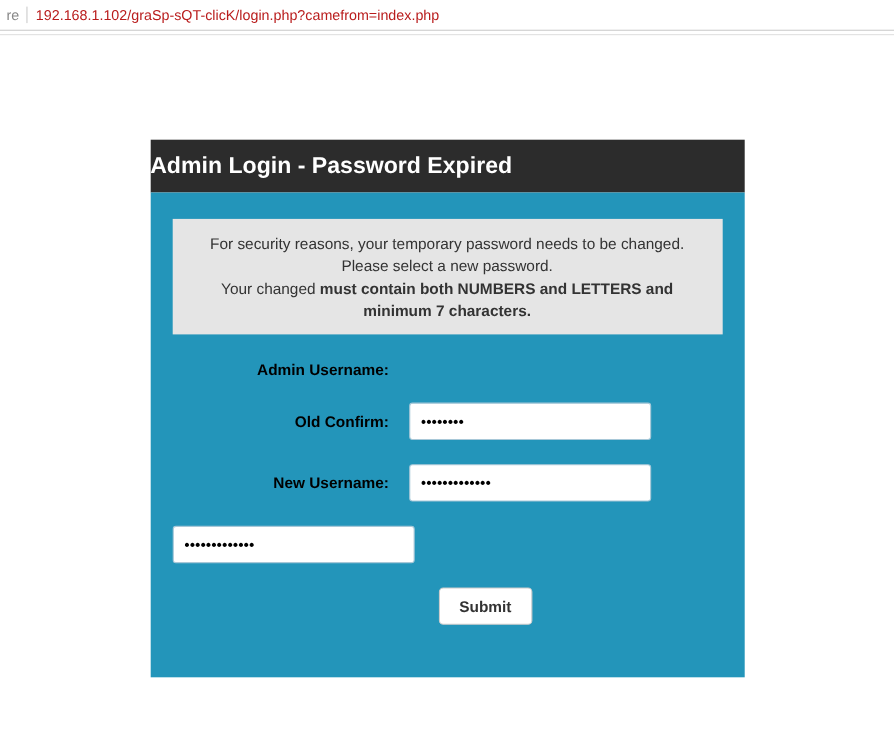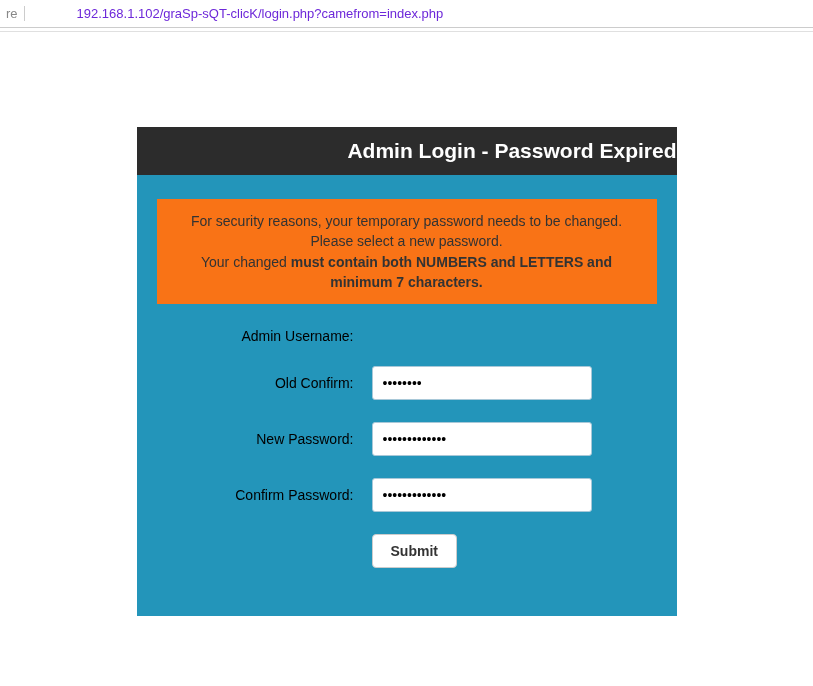--- a/index.html
+++ b/index.html
@@ -16,59 +16,58 @@
       border-bottom: 1px solid #ccc;
       background: #fff;
       padding: 4px 0;
     }
     .address-bar {
       display: flex;
       align-items: flex-end;
       padding: 2px 6px;
       font-size: 13px;
       color: #555;
-      gap: 44px;
     }
     .address-label {
       color: #888;
       margin-right: 8px;
       padding-right: 6px;
       border-right: 1px solid #ccc;
     }
     .address-url {
-      color: #6d28d9;
+      color: #b91c1c;
       flex: 1;
     }
     .hr-line {
       height: 1px;
       background: #e0e0e0;
       margin-top: 3px;
     }
     .page-spacer {
       height: 95px;
     }
     .login-container {
       width: 540px;
       margin: 0 auto;
     }
     .login-header {
       background: #2c2c2c;
       color: #fff;
-      text-align: right;
+      text-align: left;
       font-size: 21px;
       font-weight: bold;
       padding: 12px 0;
       font-family: Arial, sans-serif;
     }
     .login-body {
       background: #2395ba;
       padding: 24px 20px 48px 20px;
     }
     .notice-box {
-      background: #f97316;
+      background: #e5e5e5;
       color: #333;
       padding: 12px 16px;
       text-align: center;
       font-size: 14px;
       line-height: 1.45;
     }
     .notice-box .bold {
       font-weight: bold;
     }
     .form-area {
@@ -76,41 +75,42 @@
     }
     .form-row {
       display: flex;
       align-items: center;
       margin-bottom: 22px;
     }
     .form-label {
       width: 215px;
       text-align: right;
       color: #000;
-      font-weight: normal;
+      font-weight: bold;
       font-size: 14px;
       padding-right: 18px;
     }
     .form-input {
       flex: 0 0 220px;
     }
     .form-input input[type="text"],
     .form-input input[type="password"] {
       width: 220px;
       height: 34px;
       padding: 6px 10px;
       border: 1px solid #a8c8d8;
       border-radius: 3px;
       font-size: 14px;
       background: #fff;
       font-family: Arial, sans-serif;
     }
     .submit-row {
       display: flex;
       margin-top: 6px;
+      gap: 27px;
     }
     .submit-spacer {
       width: 215px;
     }
     .submit-btn {
       background: #fff;
       border: 1px solid #ccc;
       border-radius: 4px;
       padding: 8px 18px;
       font-size: 14px;
@@ -151,28 +151,27 @@
       </div>
 
       <div class="form-row">
         <div class="form-label">Old Confirm:</div>
         <div class="form-input">
           <input type="password" value="••••••••" style="">
         </div>
       </div>
 
       <div class="form-row">
-        <div class="form-label">New Password:</div>
+        <div class="form-label">New Username:</div>
         <div class="form-input">
           <input type="password" value="•••••••••••••" style="">
         </div>
       </div>
 
       <div class="form-row">
-        <div class="form-label">Confirm Password:</div>
         <div class="form-input">
           <input type="password" value="•••••••••••••" style="">
         </div>
       </div>
 
       <div class="submit-row">
         <div class="submit-spacer"></div>
         <button class="submit-btn">Submit</button>
       </div>
 

